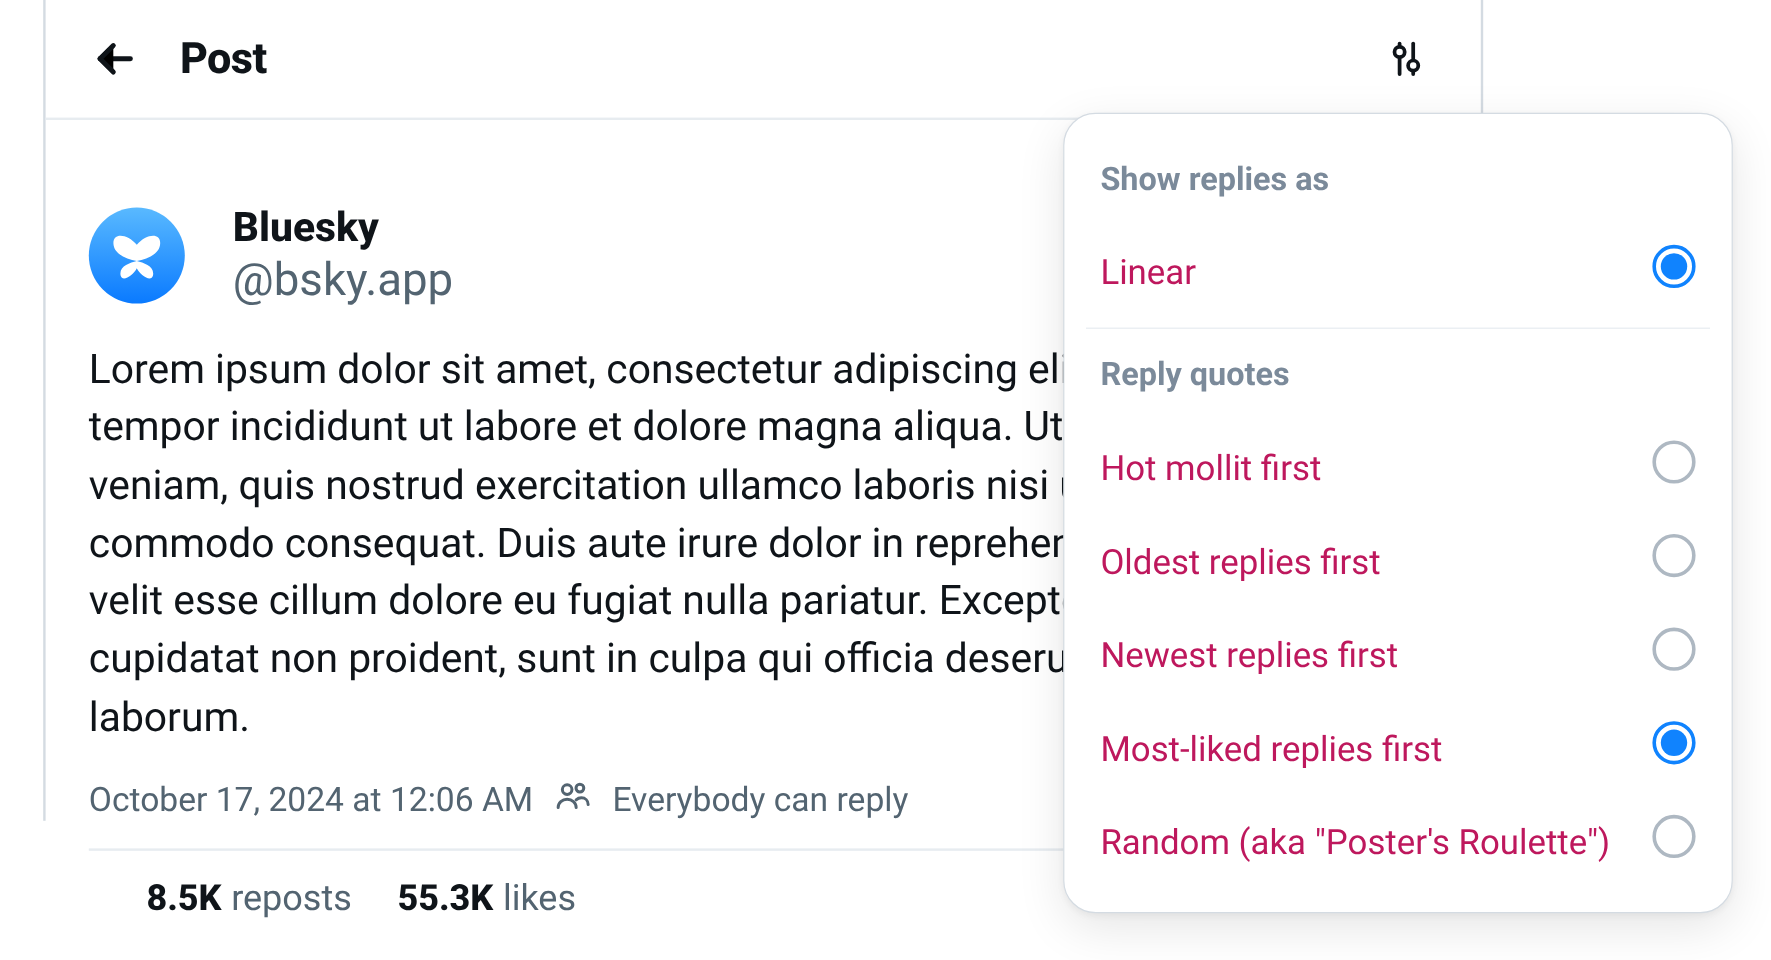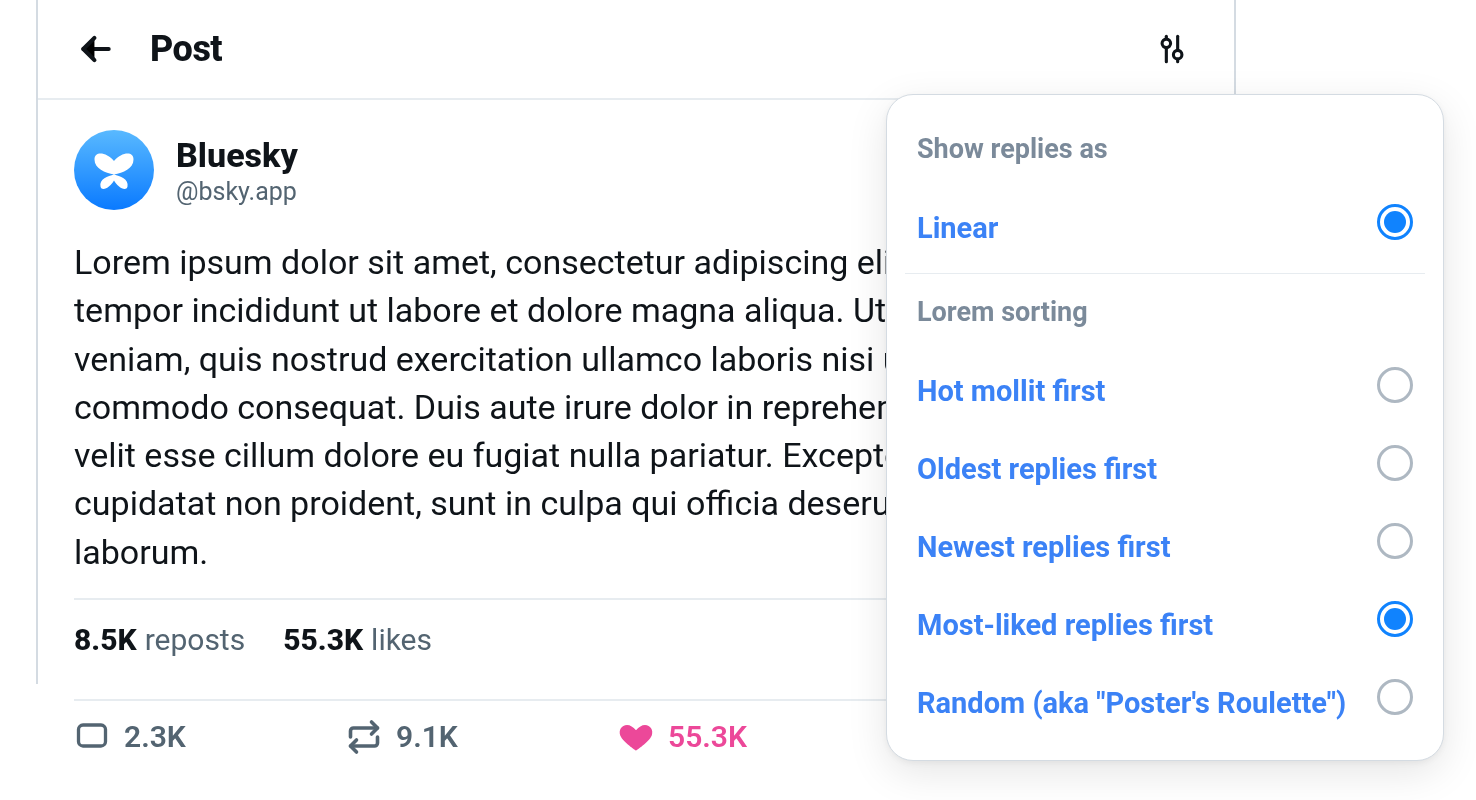--- a/index.html
+++ b/index.html
@@ -50,37 +50,38 @@
     margin-right: 4px;
   }
   .settings-btn svg { width: 34px; height: 34px; stroke: #0f1419; fill: none; }
 
   .post {
     padding: 30px 36px 0 36px;
   }
   .post-head {
     display: flex;
     align-items: center;
-    gap: 22px;
+    gap: 40px;
+    margin-top: 40px;
   }
   .avatar {
     width: 80px; height: 80px;
     border-radius: 50%;
     background: linear-gradient(180deg, #59b9ff 0%, #0a7aff 100%);
     display: flex; align-items: center; justify-content: center;
     flex-shrink: 0;
   }
   .avatar svg { width: 48px; height: 48px; fill: #fff; }
   .post-author-name {
     font-size: 34px;
     font-weight: 800;
     color: #0f1419;
   }
   .post-author-handle {
-    font-size: 25px;
+    font-size: 38px;
     color: #536471;
     margin-top: 2px;
   }
   .post-body {
     margin-top: 28px;
     font-size: 34px;
     line-height: 1.42;
     color: #0f1419;
     font-weight: 400;
   }
@@ -96,20 +97,21 @@
   .divider {
     border-top: 2px solid #e7ecf0;
     margin-top: 22px;
   }
   .metrics {
     display: flex;
     gap: 38px;
     padding: 22px 0 20px 0;
     font-size: 30px;
     color: #536471;
+    margin-left: 48px;
   }
   .metrics strong { color: #0f1419; font-weight: 800; margin-right: 8px; }
   .actions {
     display: flex;
     align-items: center;
     padding-top: 18px;
     gap: 0;
     font-size: 30px;
   }
   .action {
@@ -147,22 +149,22 @@
   }
   .popover-item {
     display: flex;
     align-items: center;
     justify-content: space-between;
     padding: 16px 30px;
     cursor: pointer;
   }
   .popover-item-label {
     font-size: 29px;
-    font-weight: 700;
-    color: #3b82f6;
+    font-weight: 400;
+    color: #be185d;
     margin-top: 12px;
   }
   .radio {
     width: 36px; height: 36px;
     border-radius: 50%;
     border: 3px solid #aeb8c2;
     display: flex; align-items: center; justify-content: center;
     flex-shrink: 0;
   }
   .radio.selected {
@@ -211,20 +213,32 @@
           </svg>
       </div>
       <div>
         <div class="post-author-name">Bluesky</div>
         <div class="post-author-handle">@bsky.app</div>
       </div>
     </div>
 
     <div class="post-body">Lorem ipsum dolor sit amet, consectetur adipiscing elit, sed do eiusmod tempor incididunt ut labore et dolore magna aliqua. Ut enim ad minim veniam, quis nostrud exercitation ullamco laboris nisi ut aliquip ex ea commodo consequat. Duis aute irure dolor in reprehenderit in voluptate velit esse cillum dolore eu fugiat nulla pariatur. Excepteur sint occaecat cupidatat non proident, sunt in culpa qui officia deserunt mollit anim id est laborum.</div>
 
+    <div class="post-meta">
+      <span>October 17, 2024 at 12:06 AM</span>
+      <span class="icon-people">
+        <svg viewBox="0 0 24 24" stroke-width="2" stroke-linecap="round" stroke-linejoin="round">
+            <circle cx="8.5" cy="8" r="3.2"></circle>
+            <path d="M2.5 20c0-3.2 2.7-5.5 6-5.5s6 2.3 6 5.5"></path>
+            <circle cx="17" cy="7" r="2.6"></circle>
+            <path d="M14.5 14.8c1-0.9 2.3-1.3 3.5-1.3 2.6 0 4.5 1.9 4.5 4.5"></path>
+          </svg>
+      </span>
+      <span>Everybody can reply</span>
+    </div>
 
     <div class="divider"></div>
 
     <div class="metrics">
       <span><strong>8.5K</strong><span>reposts</span></span>
       <span><strong>55.3K</strong><span>likes</span></span>
     </div>
 
     <div class="divider"></div>
 
@@ -271,21 +285,21 @@
 
 <div class="popover">
   <div class="popover-section-title">Show replies as</div>
   <div id="display-options">
       <div class="popover-item">
         <span class="popover-item-label">Linear</span>
         <span class="radio selected"></span>
       </div>
     </div>
   <div class="popover-divider"></div>
-  <div class="popover-section-title">Lorem sorting</div>
+  <div class="popover-section-title">Reply quotes</div>
   <div id="sort-options">
       <div class="popover-item">
         <span class="popover-item-label">Hot mollit first</span>
         <span class="radio"></span>
       </div>
       <div class="popover-item">
         <span class="popover-item-label">Oldest replies first</span>
         <span class="radio"></span>
       </div>
       <div class="popover-item">

